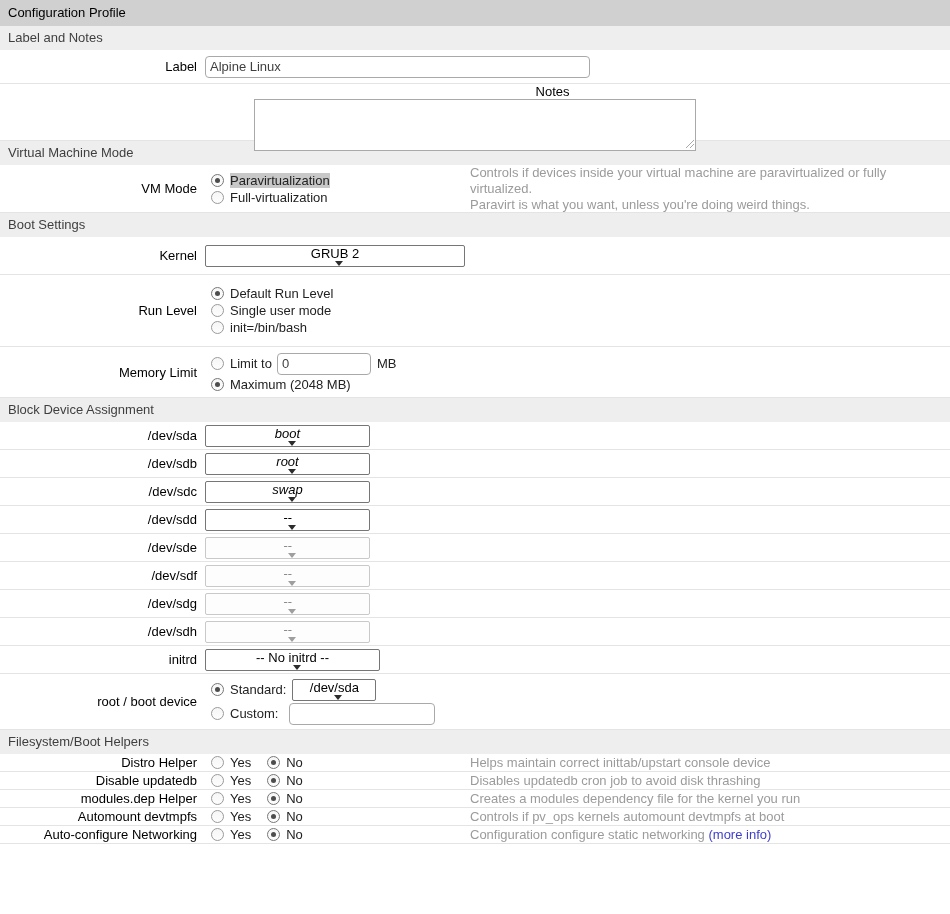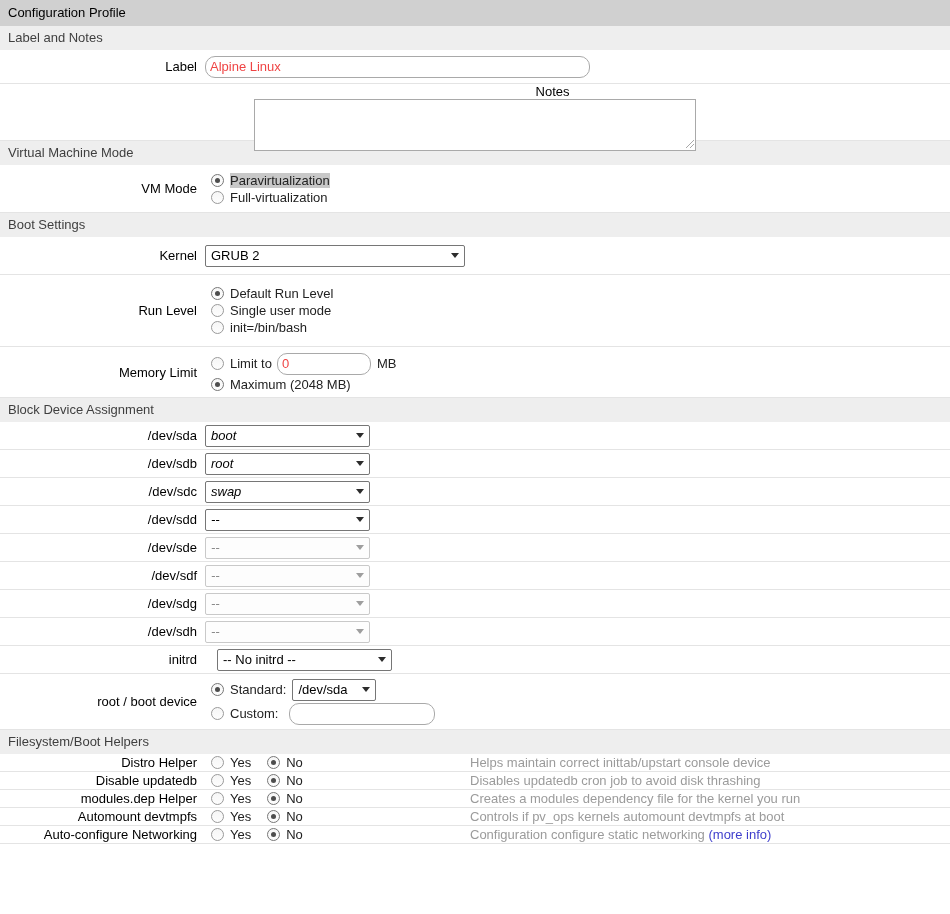--- a/index.html
+++ b/index.html
@@ -49,26 +49,26 @@
     color:#9b9b9b;
     line-height:16px;
   }
   .stack { display:flex; flex-direction:column; gap:2px; }
   .hline { display:flex; align-items:center; padding-left:6px; }
   .hline .lbl { margin-left:6px; color:#222; }
 
   
   .tinput {
     border:1px solid #a9a9a9;
-    border-radius:10px;
+    border-radius:4px;
     height:22px;
     padding:1px 4px;
     font-family:"Liberation Sans", sans-serif;
     font-size:13px;
-    color:#ef4444;
+    color:#404040;
     background:#fff;
   }
   .notes-wrap { position:relative; display:inline-block; }
   .notes-area {
     border:1px solid #a9a9a9;
     width:442px; height:52px;
     resize:none;
     font-family:"Liberation Sans", sans-serif;
     font-size:13px;
     padding:2px 4px;
@@ -88,37 +88,38 @@
     display:inline-flex;
     align-items:center;
     justify-content:space-between;
     border:1px solid #767676;
     border-radius:2px;
     background:#fff;
     height:22px;
     padding:0 5px 0 5px;
     color:#000;
     cursor:default;
+    flex-direction:column;
   }
   .sel-arrow {
     width:0; height:0;
     border-left:4px solid transparent;
     border-right:4px solid transparent;
     border-top:5px solid #2c2c2c;
     margin-left:8px;
   }
   .select.disabled {
     border-color:#c9c9c9;
     color:#8b8b8b;
     background:#fdfdfd;
   }
   .select.disabled .sel-arrow { border-top-color:#9e9e9e; }
   .w260 { width:260px; }
   .w165 { width:165px;font-style:italic; }
-  .w175 { width:175px;margin-left:12px; }
+  .w175 { width:175px; }
   .w84  { width:84px; }
 
   
   .radio {
     display:inline-block;
     width:13px; height:13px;
     border-radius:50%;
     border:1px solid #9a9a9a;
     background:linear-gradient(#f6f6f6,#fdfdfd);
     position:relative;
@@ -181,20 +182,24 @@
       <div class="hline">
         <span class="radio checked"></span>
         <span class="lbl hl">Paravirtualization</span>
       </div>
       <div class="hline">
         <span class="radio"></span>
         <span class="lbl">Full-virtualization</span>
       </div>
     </div>
   </div>
+  <div class="row-help">
+    <div>Controls if devices inside your virtual machine are paravirtualized or fully virtualized.</div>
+    <div>Paravirt is what you want, unless you're doing weird things.</div>
+  </div>
 </div>
 
 <div class="section-heading">Boot Settings</div>
 
 <div class="row r-kernel">
   <div class="row-label">Kernel</div>
   <div class="row-field wide">
     <div class="select w260">
       <span>GRUB 2</span>
       <span class="sel-arrow"></span>

